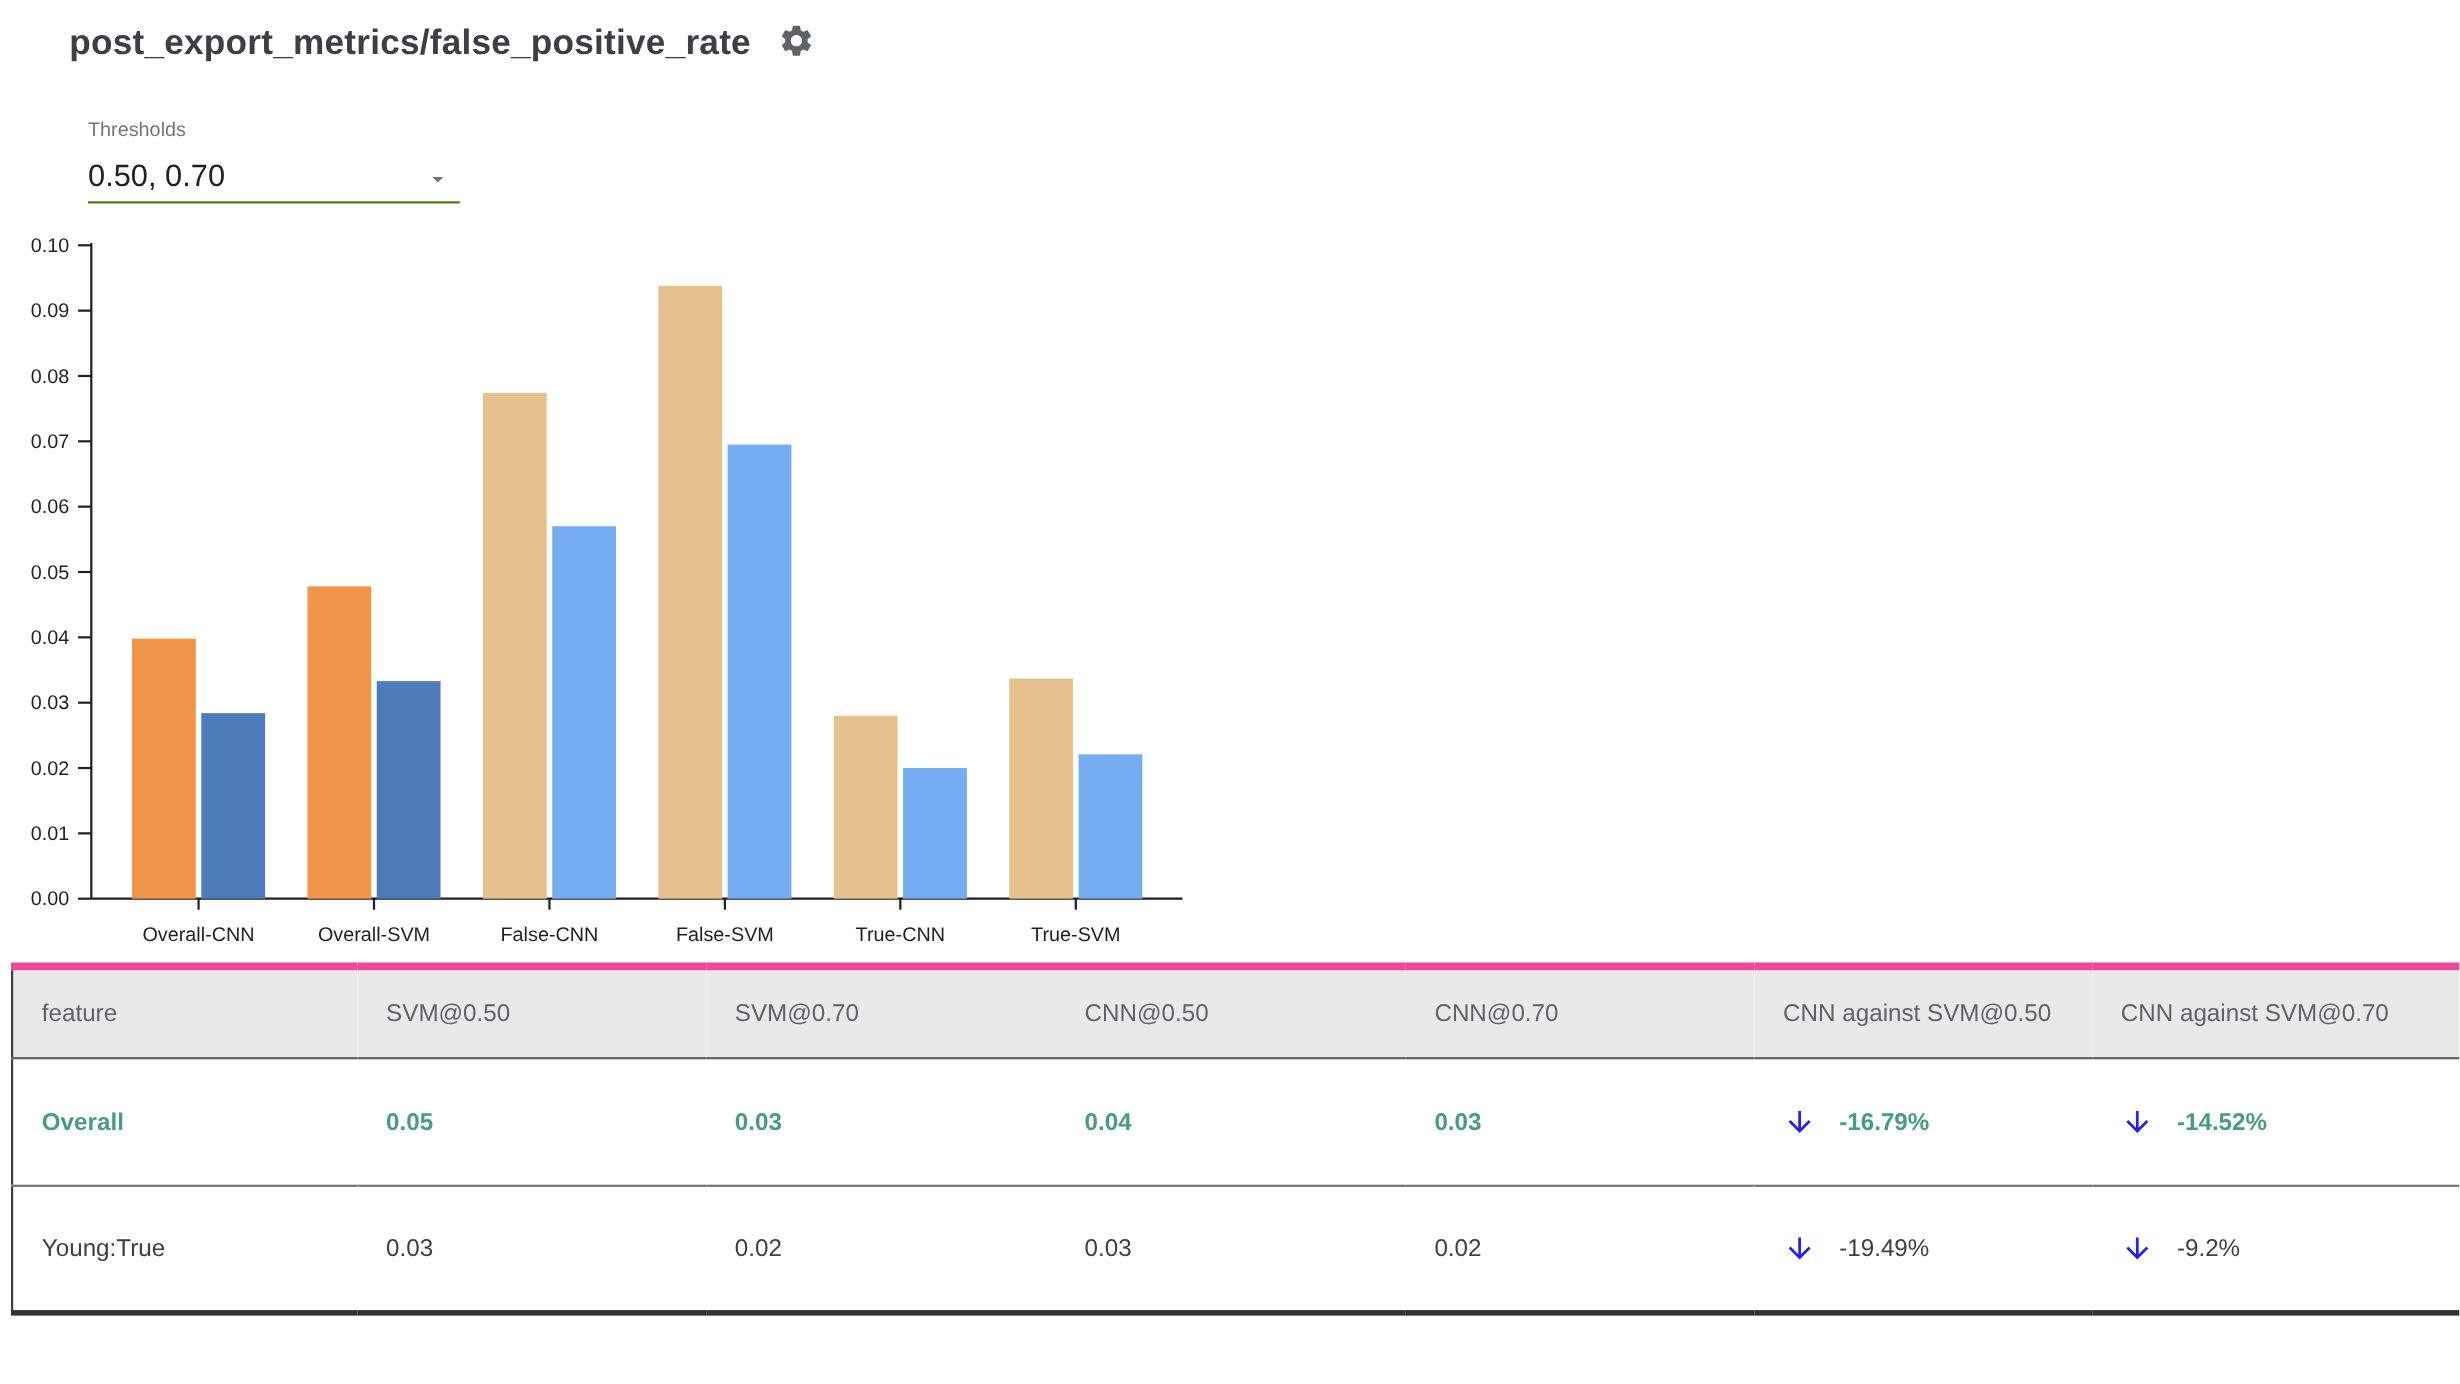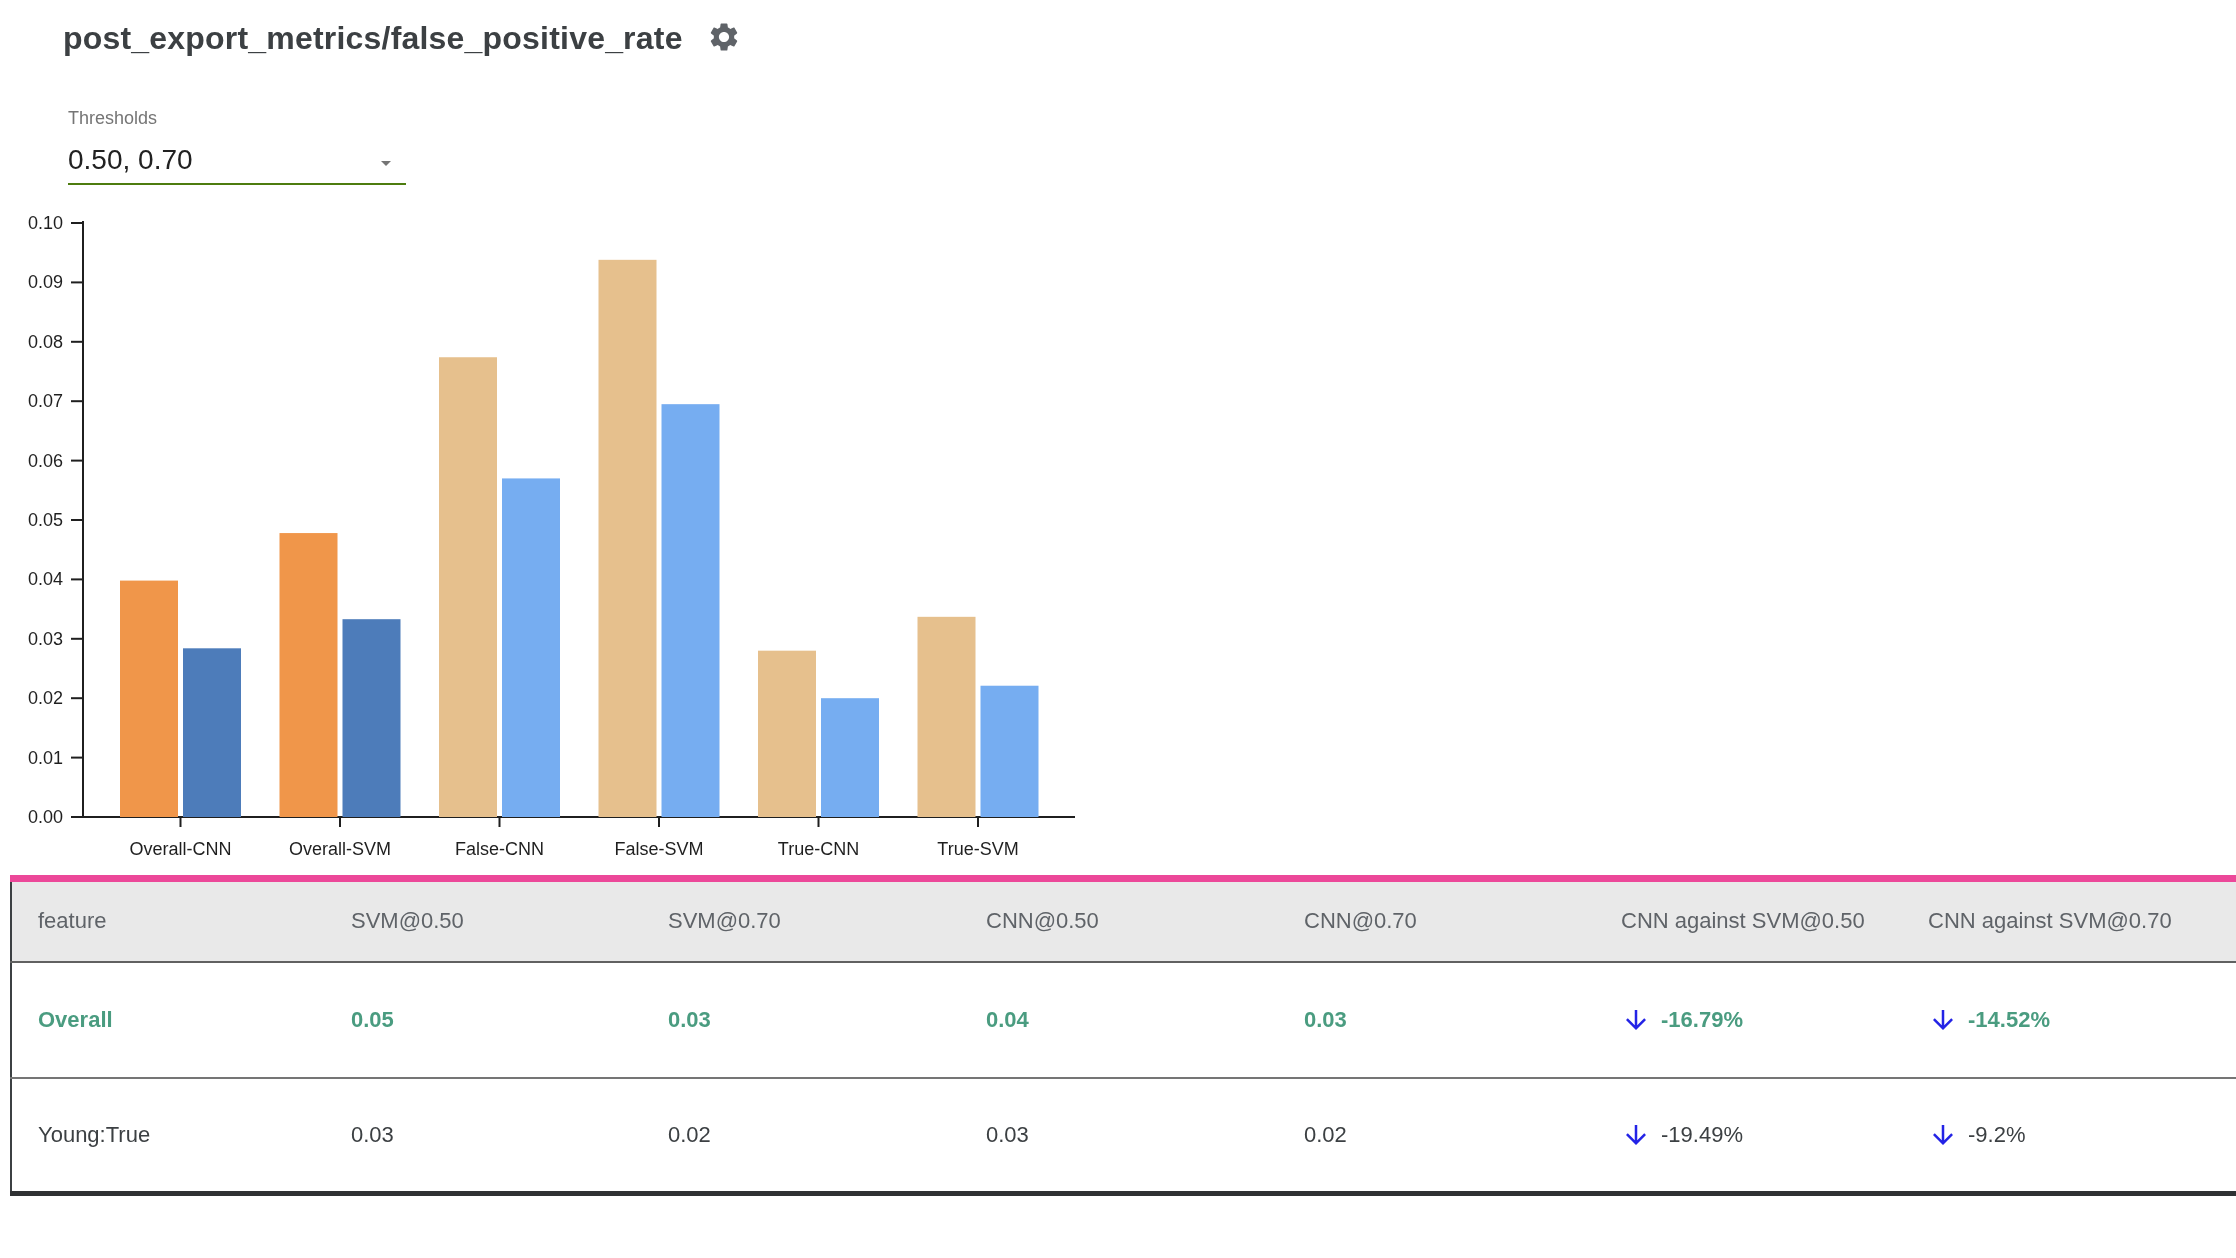--- a/index.html
+++ b/index.html
@@ -36,21 +36,21 @@
     cursor: pointer;
     padding: 0;
     display: flex;
     align-items: center;
     justify-content: center;
   }
 
   
   .thresholds {
     position: absolute;
-    left: 68px;
+    left: 80px;
     top: 108px;
     width: 338px;
   }
   .thresholds-label {
     font-size: 18px;
     color: #757575;
     margin-bottom: 8px;
   }
   .thresholds-select {
     position: relative;
@@ -117,21 +117,21 @@
     vertical-align: middle;
   }
   .metrics-table tr.highlight td,
   .metrics-table tr.highlight .pct {
     color: #4a9c80;
     font-weight: bold;
   }
   .cmp-cell {
     display: flex;
     align-items: center;
-    gap: 10px;
+    gap: 21px;
   }
   .pct { font-size: 22px; }
 </style>
 </head>
 <body>
 
 <div class="page">
 
   <div class="header">
     <span class="title">post_export_metrics/false_positive_rate</span>

